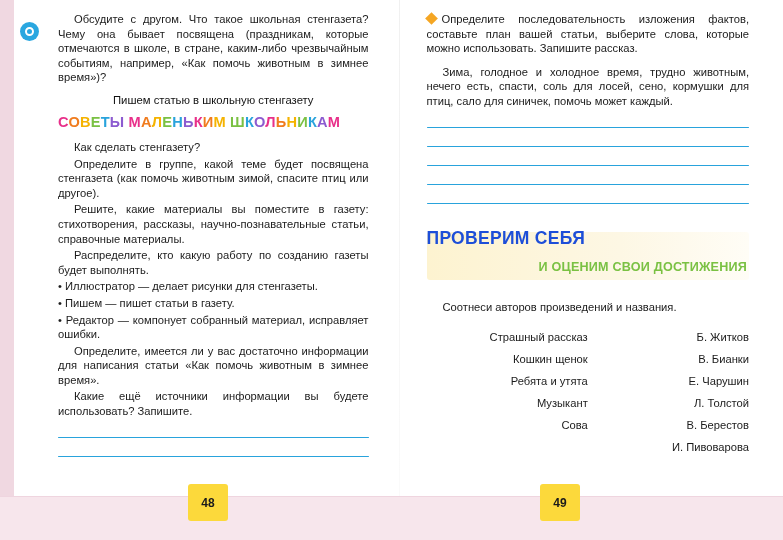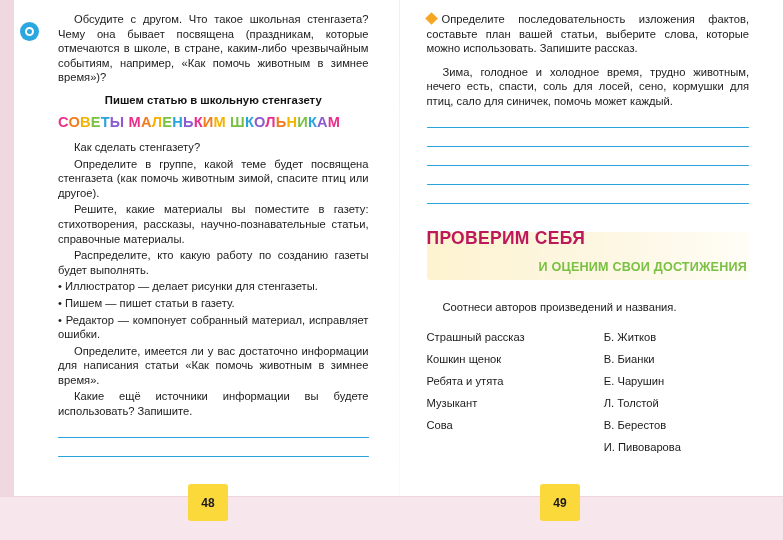--- a/index.html
+++ b/index.html
@@ -70,21 +70,21 @@
     line-height: 14.6px;
     color: #1b1b1b;
     text-align: justify;
   }
   .indent { text-indent: 16px; }
   .bullet { text-indent: 0; }
   .spacer { height: 7px; }
 
   .section-title {
     font-size: 11.3px;
-    font-weight: bold;
+    font-weight: normal;
     color: #111;
     text-align: center;
     margin: 9px 0 8px 0;
   }
 
   .rainbow-title {
     font-size: 14.6px;
     font-weight: bold;
     letter-spacing: .2px;
     margin: 2px 0 10px 0;
@@ -145,41 +145,42 @@
     height: 48px;
     background: linear-gradient(to right, #fdf3d0, #fdf7e4 60%, #fffdf6);
     border-radius: 3px;
   }
   .check-title-1 {
     position: absolute;
     left: 0;
     top: 0;
     font-size: 17.5px;
     font-weight: bold;
-    color: #be185d;
+    color: #1d4ed8;
     letter-spacing: .3px;
   }
   .check-title-2 {
     position: absolute;
     right: 2px;
     top: 32px;
     font-size: 12.6px;
     font-weight: bold;
     color: #7ac143;
     letter-spacing: .2px;
   }
 
   .match-intro {
     margin-top: 16px;
     text-indent: 16px;
     font-size: 11.2px;
   }
   .match-lists {
     display: flex;
     margin-top: 12px;
+    text-align: right;
   }
   .match-col {
     width: 50%;
   }
   .match-col li {
     list-style: none;
     font-size: 11.2px;
     line-height: 22px;
     color: #1b1b1b;
   }

